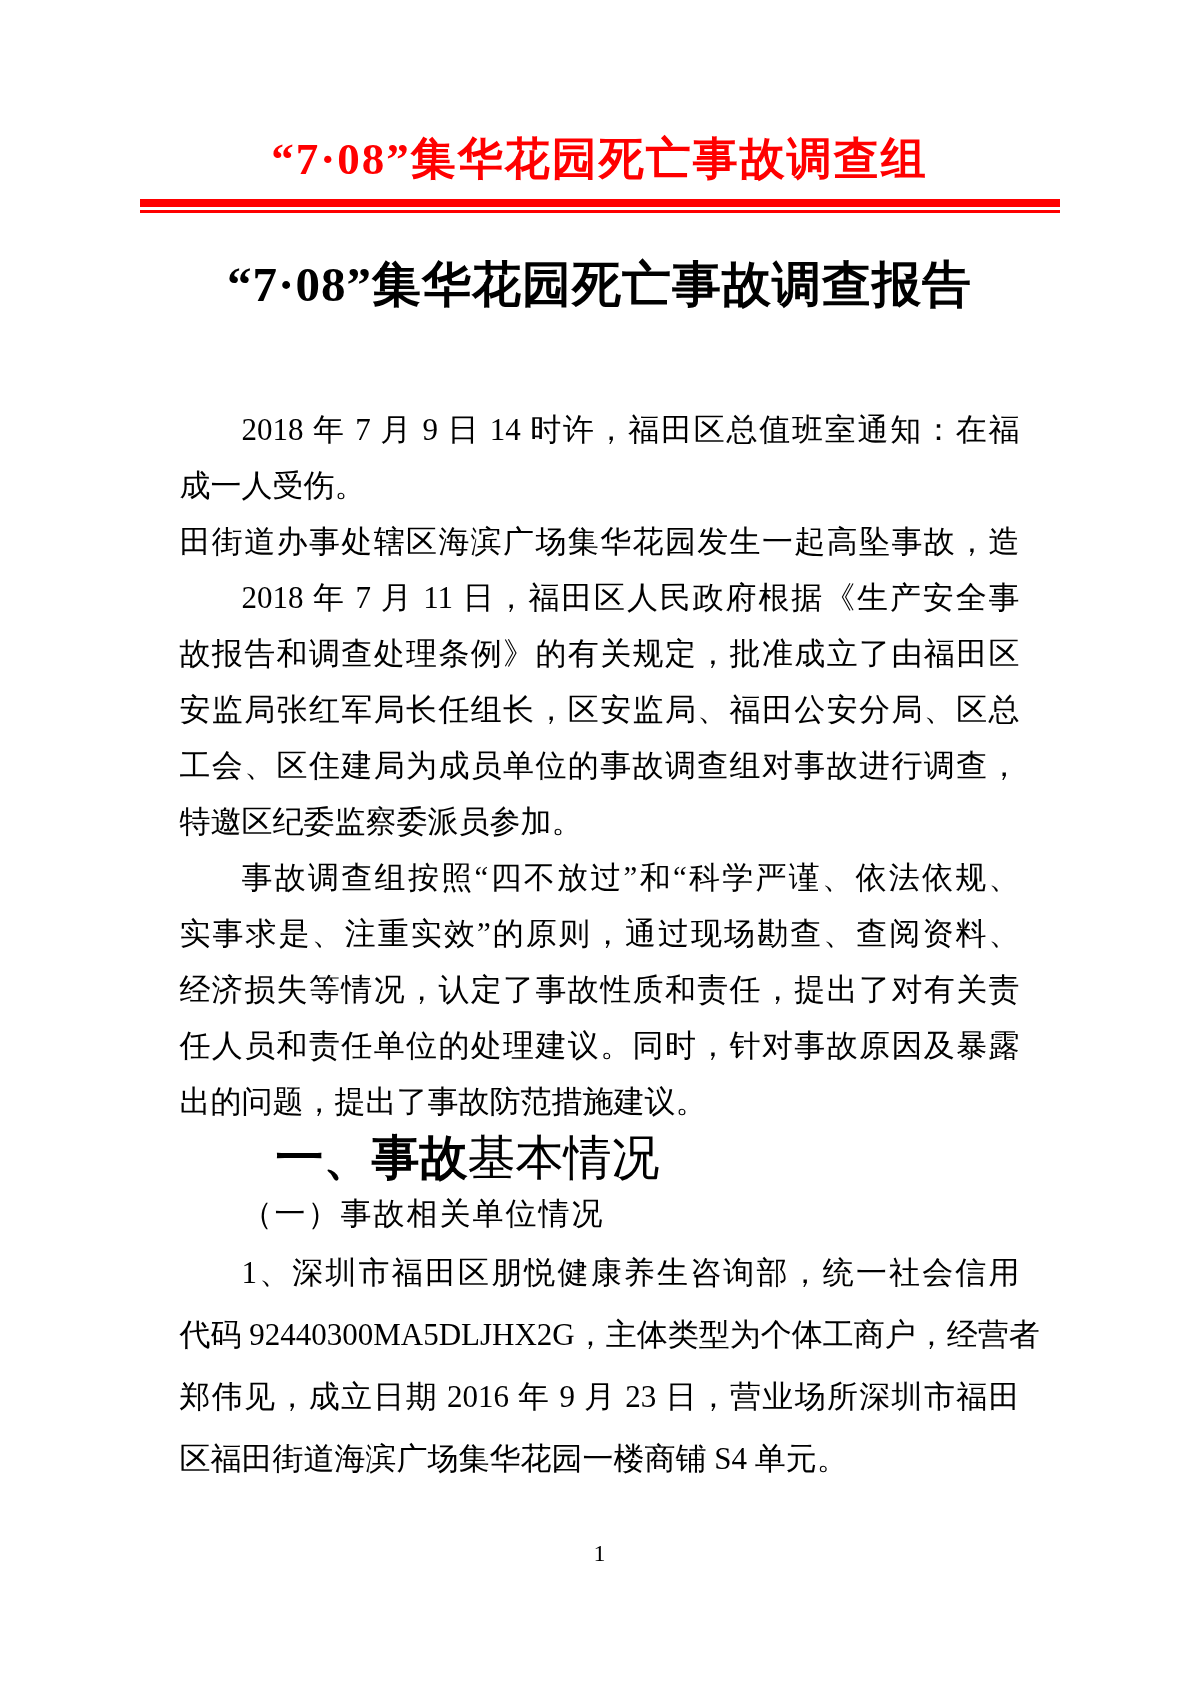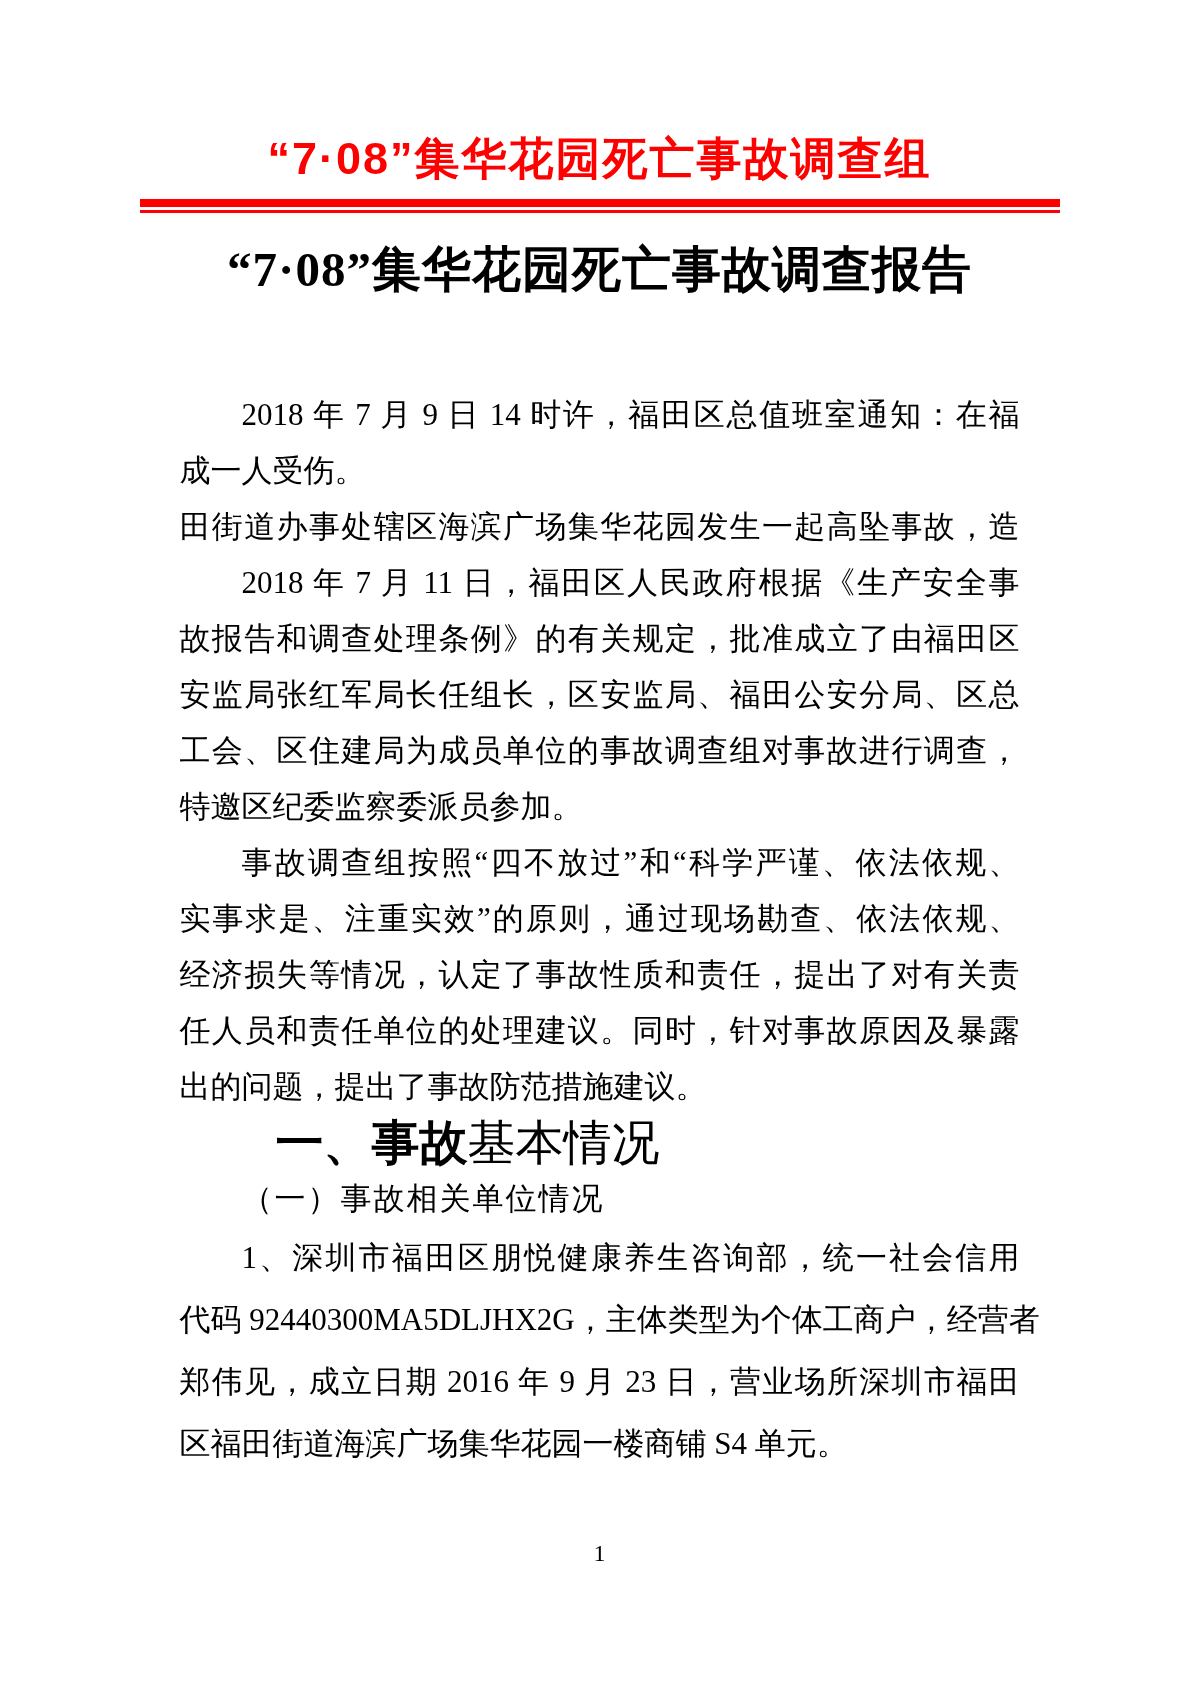--- a/index.html
+++ b/index.html
@@ -15,29 +15,29 @@
     color: #000000;
   }
   
   .banner {
     text-align: center;
     color: var(--accent, #ff0000);
     font-weight: bold;
     font-size: 45px;
     line-height: 58px;
     letter-spacing: 2px;
-    font-family: Liberation Sans, sans-serif;
+    font-family: Liberation Serif, serif;
   }
   
   .rule { width: 920px; margin: 11px auto 0 auto; }
   .rule-thick { height: 8px; background: var(--accent, #ff0000); }
   .rule-thin  { height: 3px; margin-top: 3px; background: var(--accent, #ff0000); }
   
   .title {
-    margin-top: 27px;
+    margin-top: 42px;
     text-align: center;
     font-weight: bold;
     font-size: 49px;
     line-height: 60px;
     letter-spacing: 1px;
   }
   
   .docbody {
     width: 840px;
     margin: 87px auto 0 auto;
@@ -100,21 +100,21 @@
       </div>
       <div class="para">
         <div class="line first">2018 年 7 月 11 日，福田区人民政府根据《生产安全事</div>
         <div class="line">故报告和调查处理条例》的有关规定，批准成立了由福田区</div>
         <div class="line">安监局张红军局长任组长，区安监局、福田公安分局、区总</div>
         <div class="line">工会、区住建局为成员单位的事故调查组对事故进行调查，</div>
         <div class="line last">特邀区纪委监察委派员参加。</div>
       </div>
       <div class="para">
         <div class="line first">事故调查组按照“四不放过”和“科学严谨、依法依规、</div>
-        <div class="line">实事求是、注重实效”的原则，通过现场勘查、依法依规、</div>
+        <div class="line">实事求是、注重实效”的原则，通过现场勘查、查阅资料、</div>
         <div class="line">经济损失等情况，认定了事故性质和责任，提出了对有关责</div>
         <div class="line">任人员和责任单位的处理建议。同时，针对事故原因及暴露</div>
         <div class="line last">出的问题，提出了事故防范措施建议。</div>
       </div>
       <div class="h1"><span class="h1-bold">一、事故</span><span class="h1-rest">基本情况</span></div>
       <div class="h2">（一）事故相关单位情况</div>
       <div class="para wide">
         <div class="line first">1、深圳市福田区朋悦健康养生咨询部，统一社会信用</div>
         <div class="line">代码 92440300MA5DLJHX2G，主体类型为个体工商户，经营者</div>
         <div class="line">郑伟见，成立日期 2016 年 9 月 23 日，营业场所深圳市福田</div>

